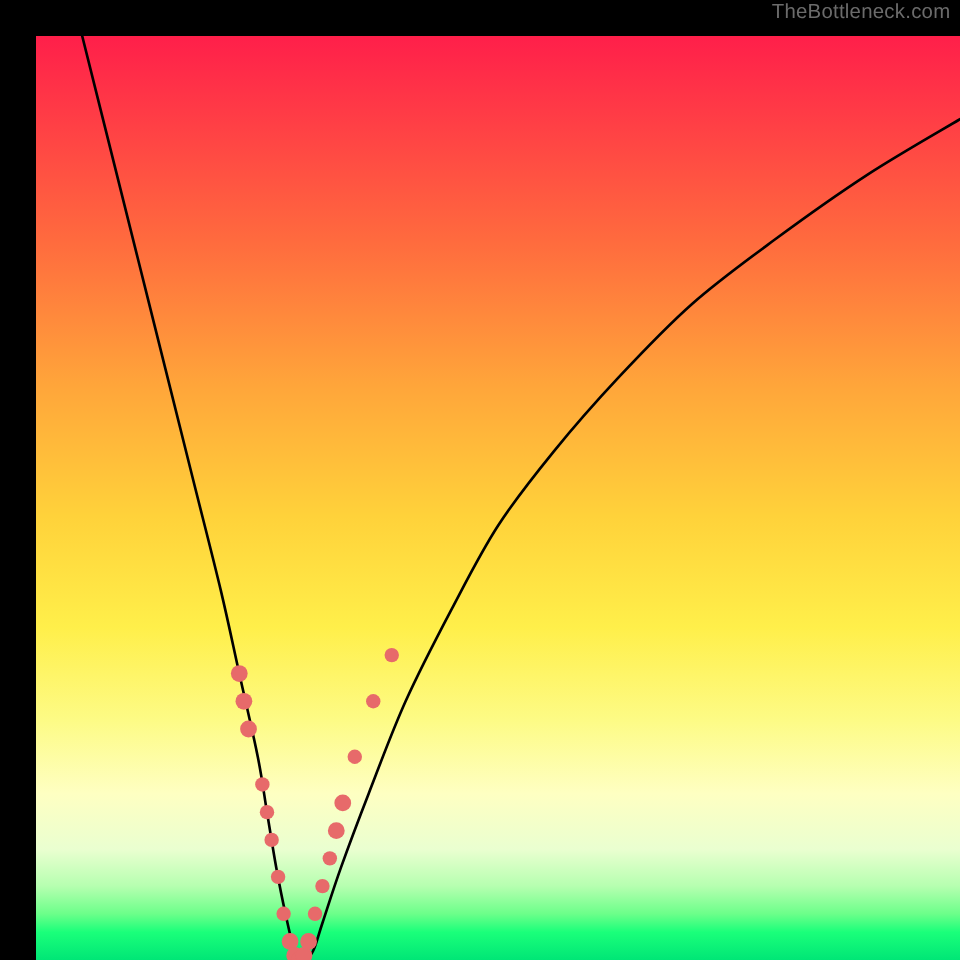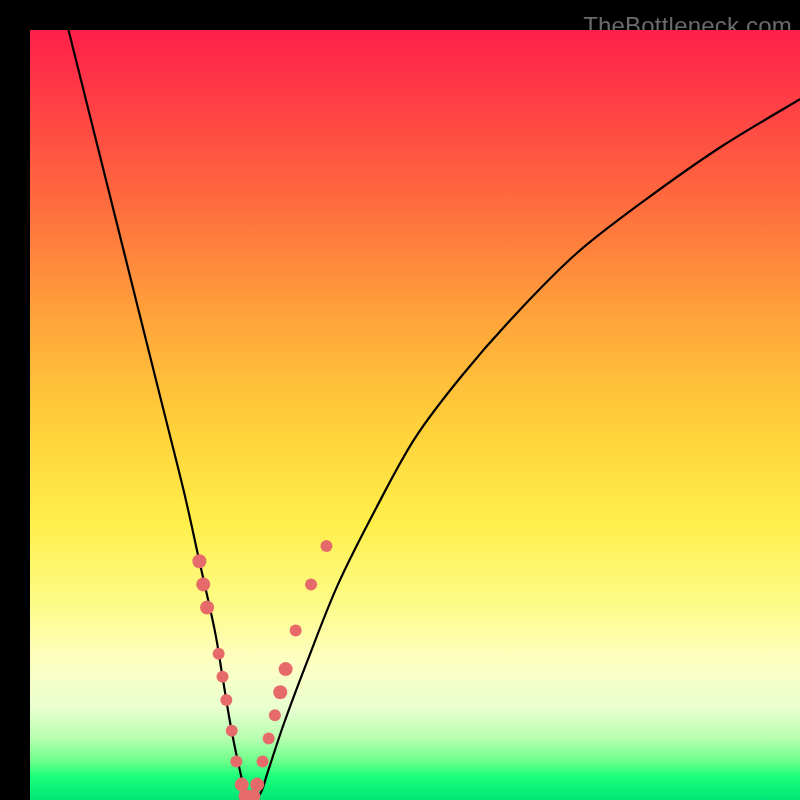--- a/index.html
+++ b/index.html
@@ -36,24 +36,24 @@
       #feffc2 82%,
       #eaffd0 88%,
       #b6ffb0 92%,
       #6cff8a 95%,
       #1aff7a 97%,
       #00e676 100%
     );
   }
   .watermark {
     position: absolute;
-    top: 12px;
+    top: 0;
     right: 8px;
     color: #6b6b6b;
-    font-size: 24px;
+    font-size: 17px;
     font-weight: 500;
     letter-spacing: 0.2px;
     user-select: none;
     text-align: center;
   }
   svg.curve {
     position: absolute;
     left: 0;
     top: 0;
     width: 770px;

